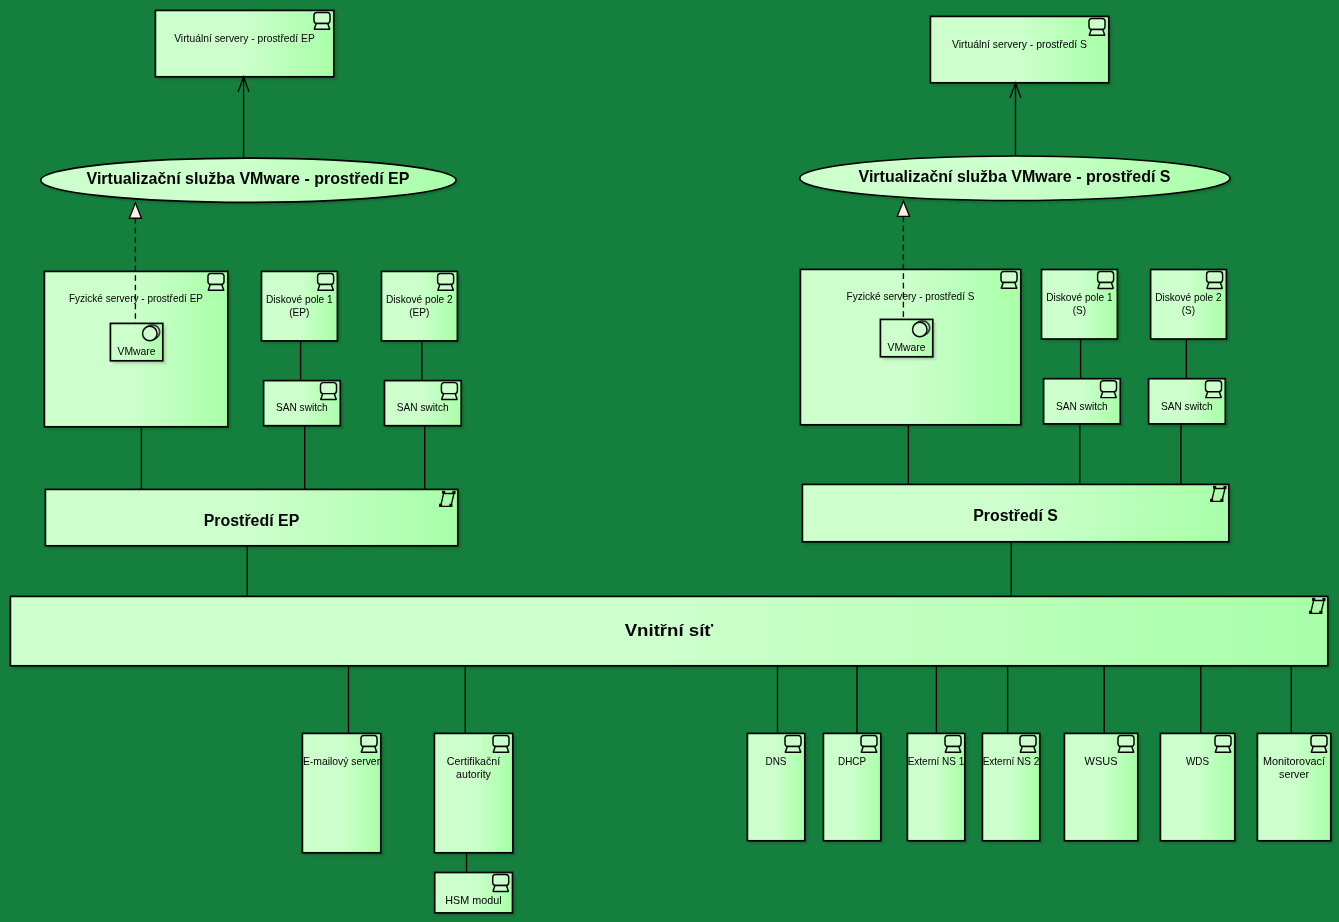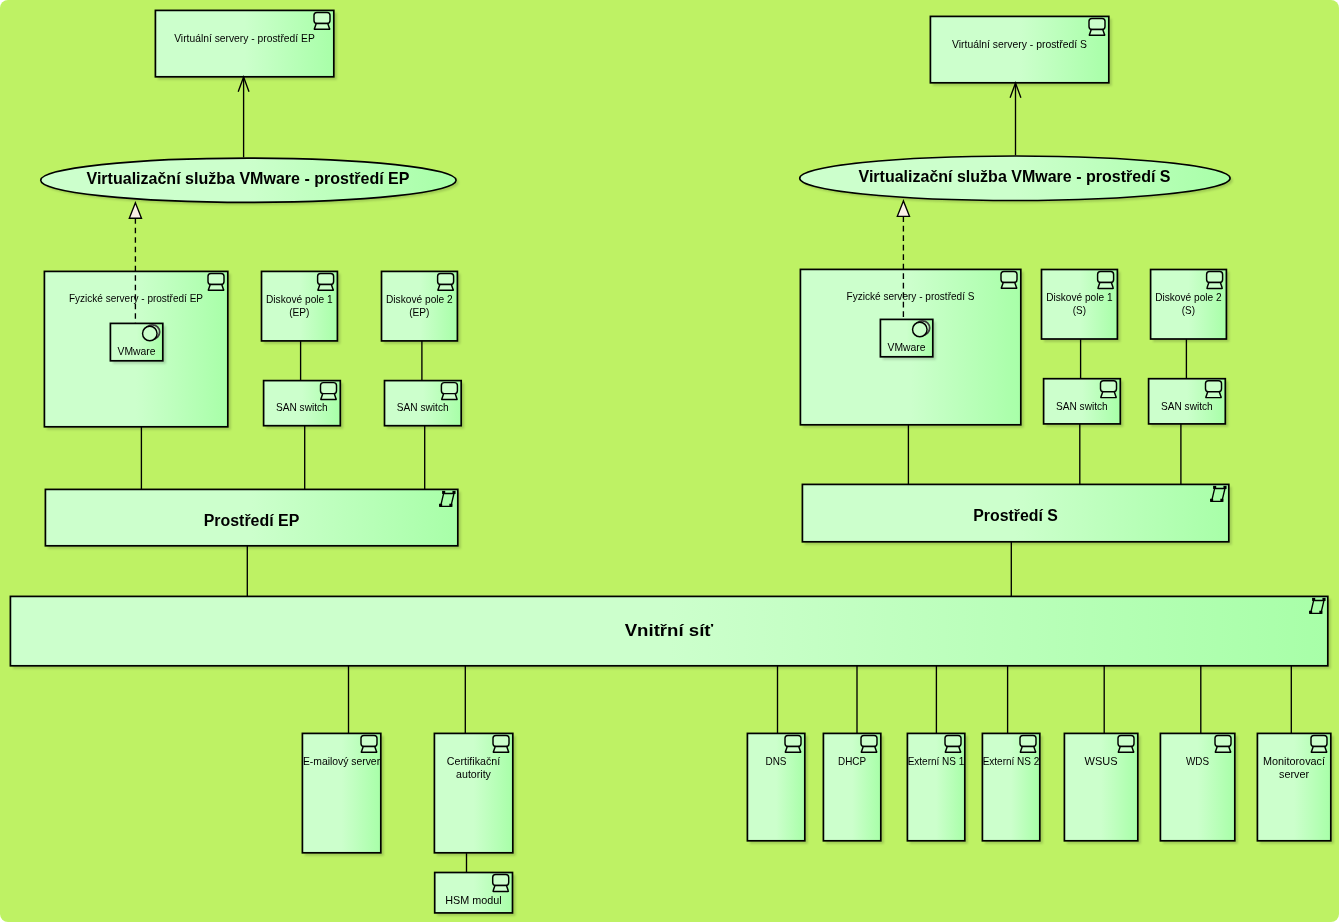--- a/index.html
+++ b/index.html
@@ -1,19 +1,19 @@
 <!DOCTYPE html>
 <html><head>
 <meta charset="utf-8">
 <title>Infrastruktura</title>
 <style>
   html,body{margin:0;padding:0;background:#FFFFFF;}
   body{width:1339px;height:922px;overflow:hidden;
        font-family:"Liberation Sans",sans-serif;}
-  #stage{position:relative;width:1339px;height:922px;background:#bef264;border-radius:8px;}
+  #stage{position:relative;width:1339px;height:922px;background:#15803d;}
   svg{display:block;}
   .lbl{font-family:"Liberation Sans",sans-serif;}
 </style>
 </head>
 <body>
 
 <div id="stage">
 <svg id="svg" width="1339" height="922" viewBox="0 0 1339 922" xmlns="http://www.w3.org/2000/svg">
   <defs>
     <filter id="softshadow" x="-20%" y="-20%" width="150%" height="150%">

